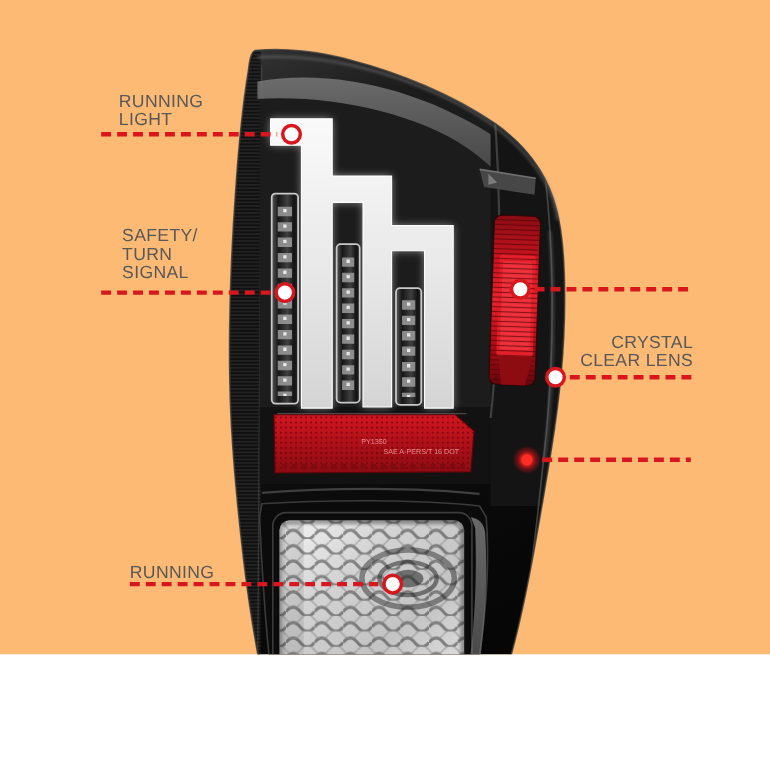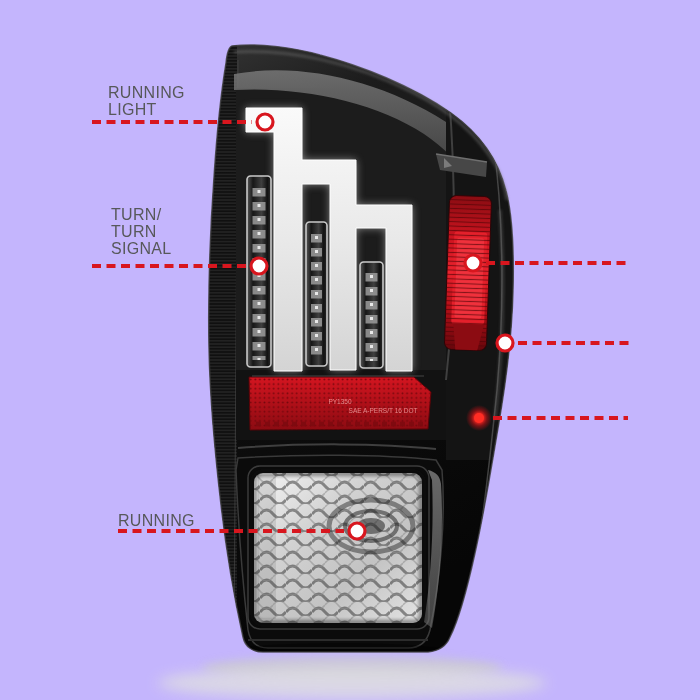--- a/index.html
+++ b/index.html
@@ -1,17 +1,17 @@
 <!DOCTYPE html>
 <html><head>
 <meta charset="utf-8">
 <style>
   html,body{margin:0;padding:0;background:#ffffff;}
   .stage{
-    position:relative;width:700px;height:700px;background:#c4b5fd;overflow:hidden;
+    position:relative;width:700px;height:595px;background:#fdba74;overflow:hidden;
     font-family:"Liberation Sans", sans-serif;
   }
   .stage svg{position:absolute;left:0;top:0;}
   .callout{
     position:absolute;
     color:#57585a;
     font-size:16px;
     line-height:17px;
     letter-spacing:.3px;
     white-space:pre-line;
@@ -227,17 +227,19 @@
     <circle cx="357" cy="531" r="8" fill="#ffffff" stroke-width="3.2" stroke="#d8161e"></circle>
     <g>
       <circle cx="479" cy="418" r="13" fill="url(#glowR)"></circle>
       <circle cx="479" cy="418" r="5" fill="#ff2d24"></circle>
     </g>
   </g>
 </svg>
 
   <div class="callout left" style="left:108px; top:84px;">RUNNING
 LIGHT</div>
-  <div class="callout left" style="left:111px; top:206px;">TURN/
+  <div class="callout left" style="left:111px; top:206px;">SAFETY/
 TURN
 SIGNAL</div>
   <div class="callout left" style="left:118px; top:512px;">RUNNING</div>
+  <div class="callout right" style="top:303px;">CRYSTAL
+CLEAR LENS</div>
 </div>
 
 </body></html>

